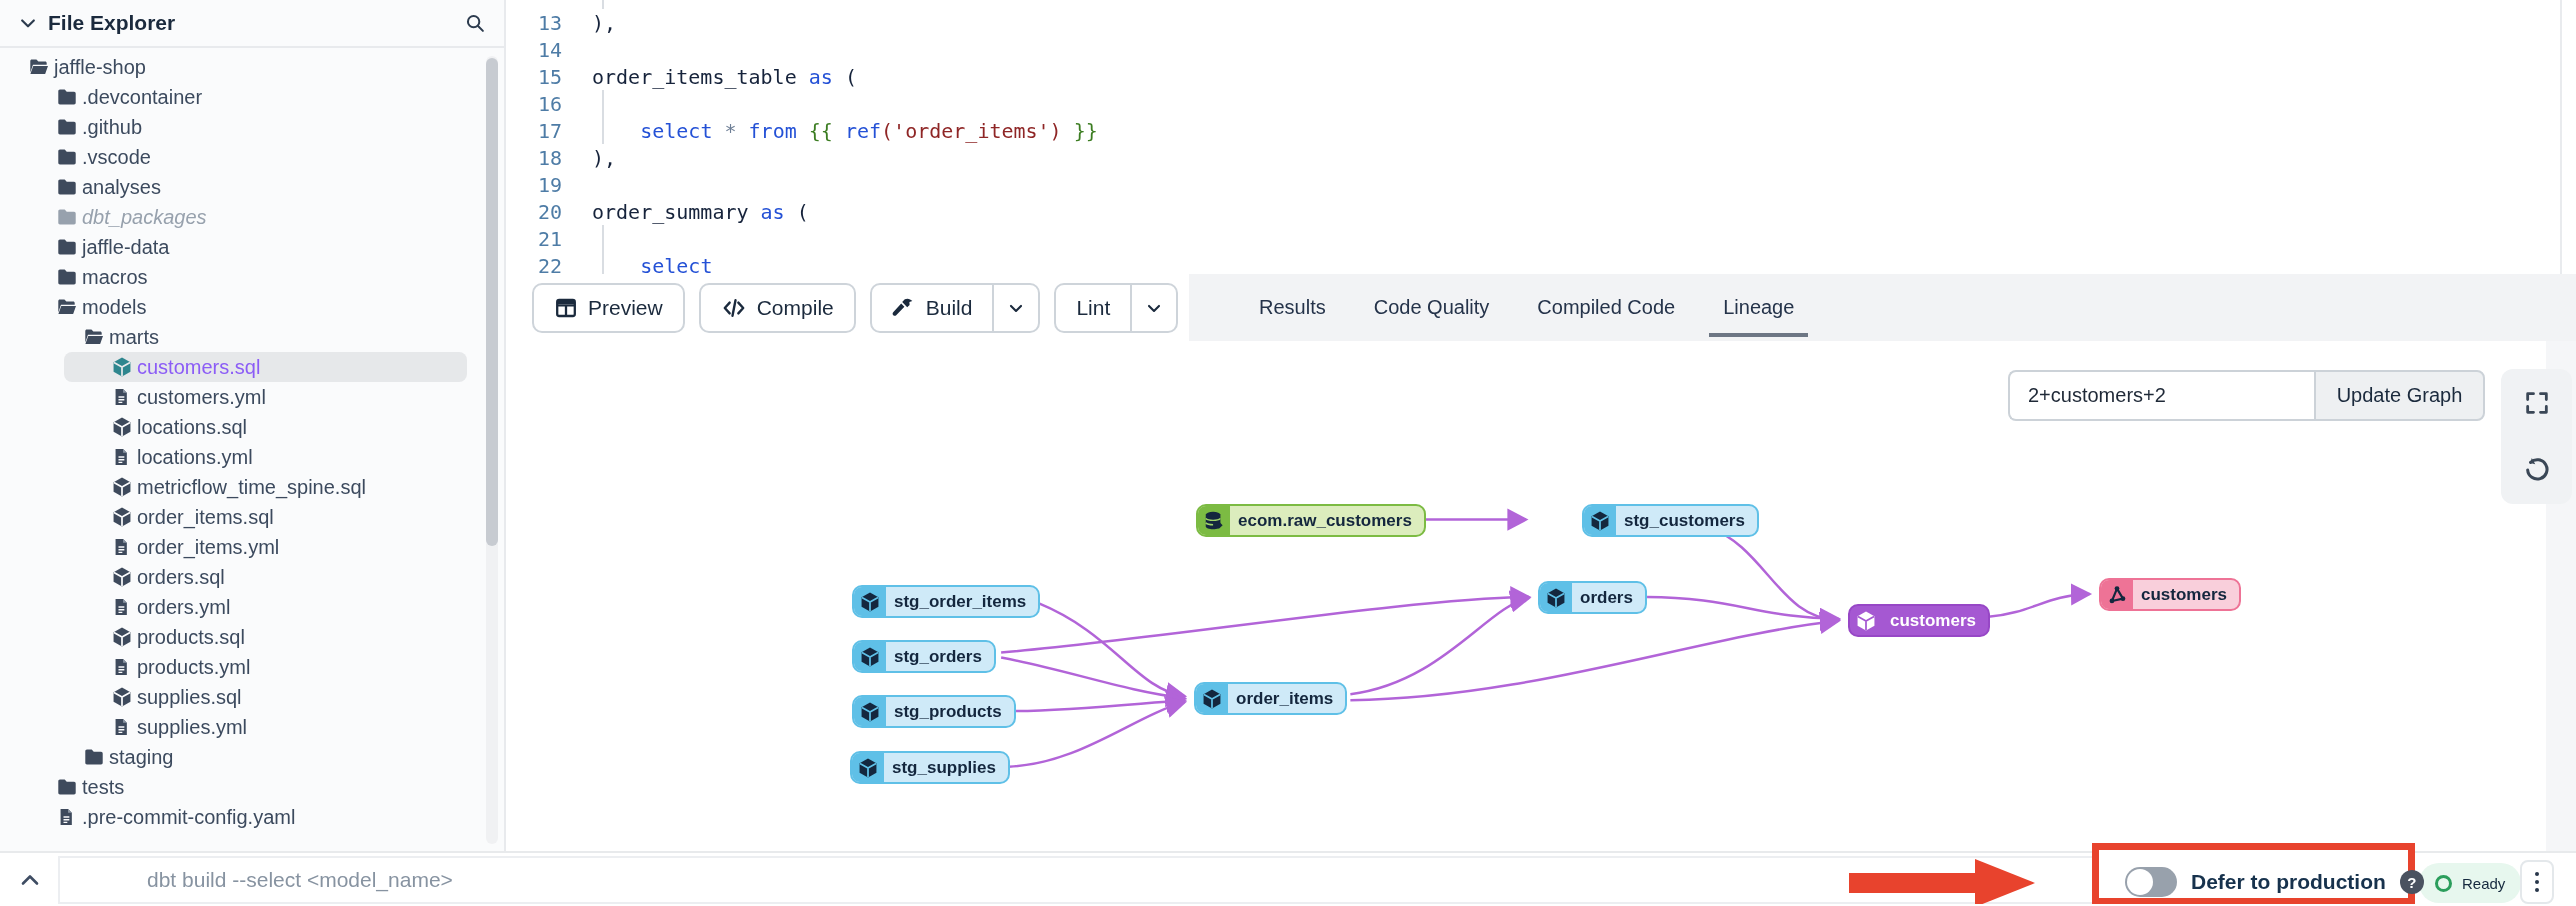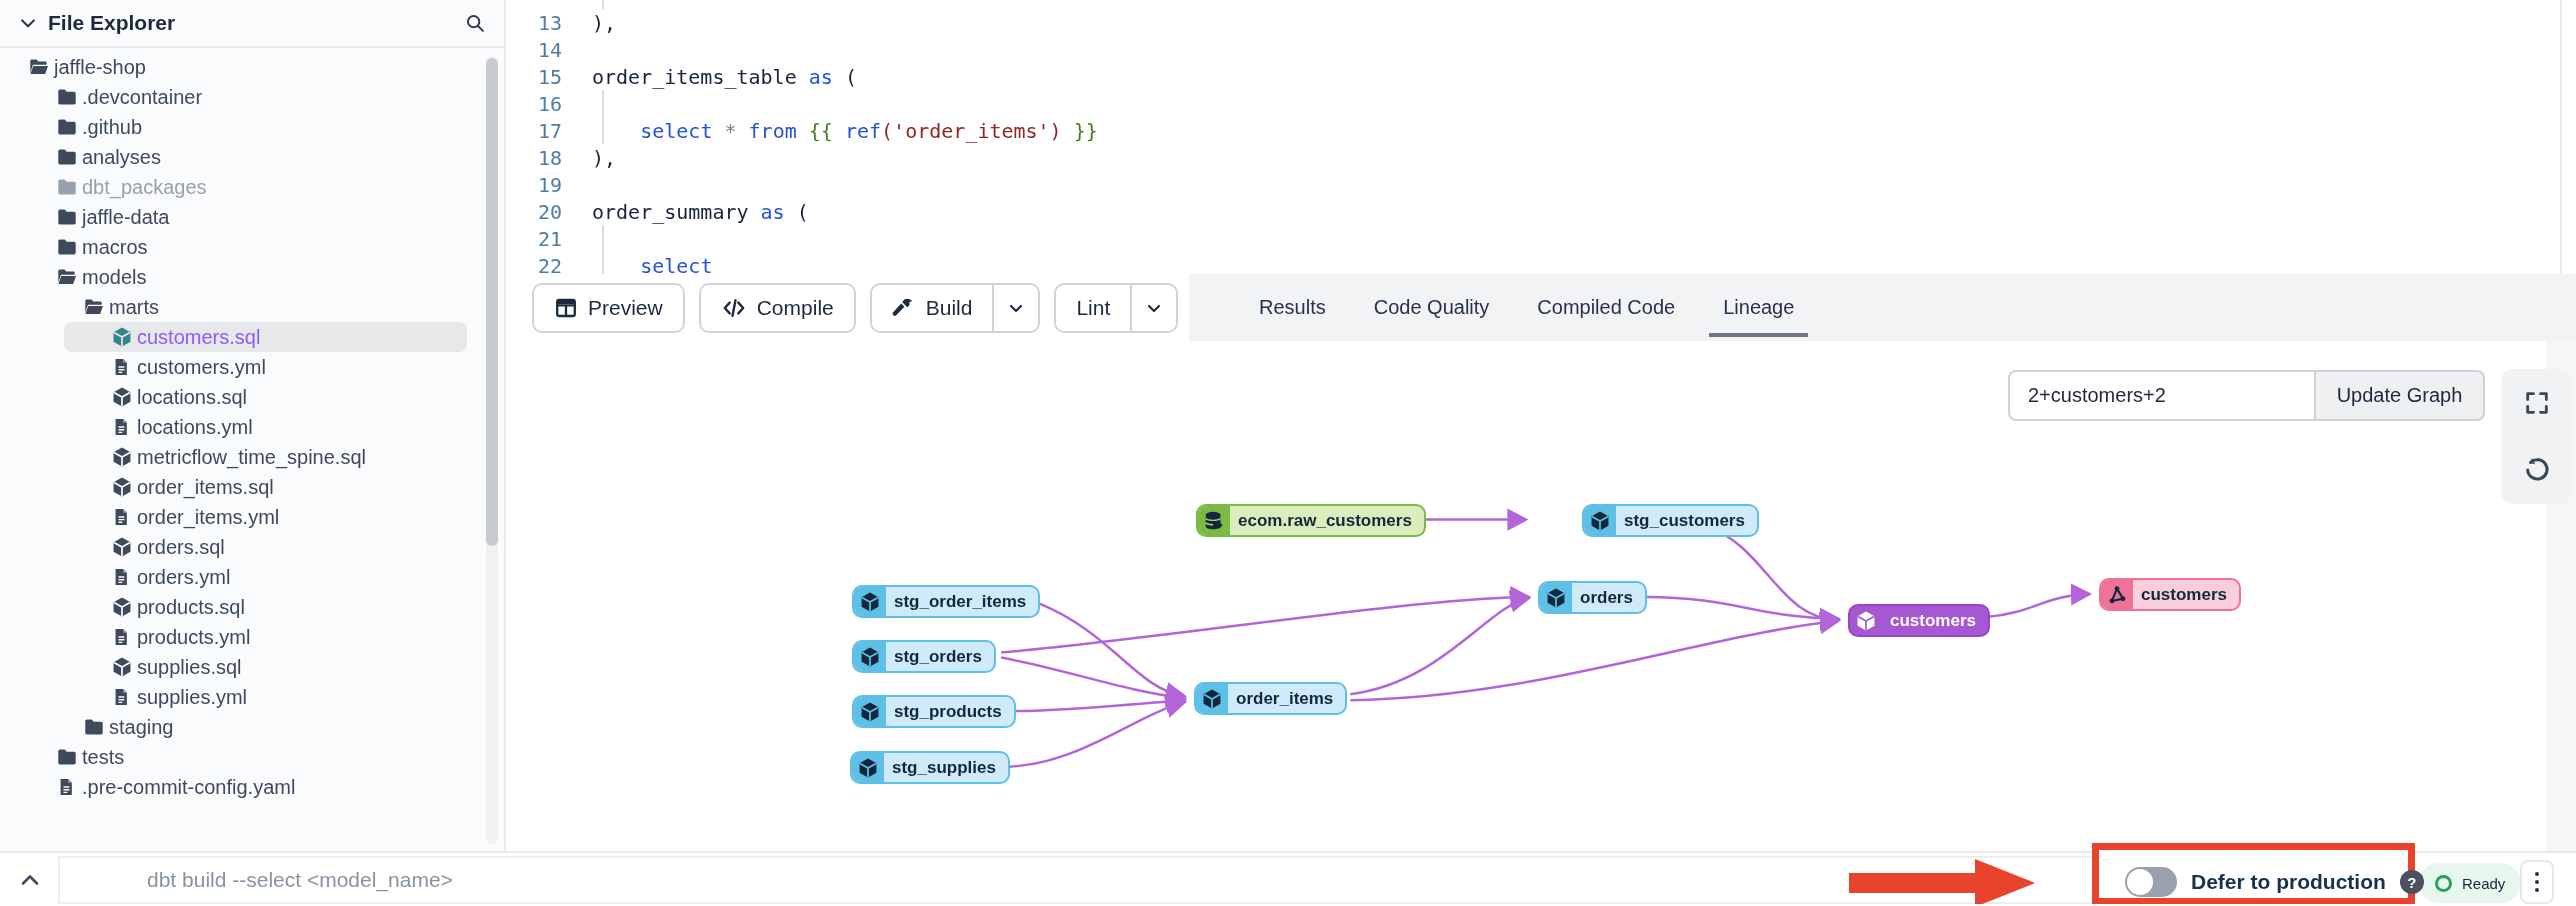--- a/index.html
+++ b/index.html
@@ -12,21 +12,21 @@
   .sidebar{position:absolute;left:0;top:0;width:506px;height:851px;background:#fafbfc;
            border-right:2px solid #e8eaed;box-sizing:border-box;overflow:hidden;}
   .fe-header{height:46px;display:flex;align-items:center;padding:0 18px;
              border-bottom:2px solid #e8eaed;background:#fafbfc;}
   .fe-title{font-size:21px;font-weight:bold;color:#1b2a3d;margin-left:10px;flex:1;}
   .tree{position:relative;padding-top:4px;}
   .trow{position:relative;height:30px;display:flex;align-items:center;}
   .trow .hl{position:absolute;left:64px;top:0;height:30px;width:403px;background:#e6e8ea;border-radius:8px;}
   .trow .ic{position:relative;width:26px;display:flex;align-items:center;z-index:1;}
   .trow .lb{position:relative;font-size:20px;color:#3c4a5e;z-index:1;white-space:nowrap;}
-  .trow.muted .lb{color:#97a1ad;}
+  .trow.muted .lb{color:#97a1ad;font-style:italic;}
   .trow.selected .lb{color:#8b5cf6;}
   .sb-track{position:absolute;right:6px;top:56px;width:12px;height:788px;background:#f0f1f3;border-radius:6px;}
   .sb-thumb{position:absolute;left:0;top:2px;width:12px;height:488px;background:#c7cbd1;border-radius:6px;}
 
   
   .editor{position:absolute;left:508px;top:0;width:2068px;height:274px;background:#fff;overflow:hidden;
           font-family:"DejaVu Sans Mono",monospace;font-size:20px;}
   .ed-scroll-line{position:absolute;right:14px;top:0;width:2px;height:274px;background:#e9ebee;}
   .code{position:absolute;left:0;top:9px;right:20px;}
   .topsliver{position:relative;height:9px;margin-top:-9px;}
@@ -139,20 +139,28 @@
           </span>
           <span class="lb">.devcontainer</span>
         </div>
         <div class="trow">
           <span class="ic" style="margin-left:56px">
             <svg width="22" height="22" viewBox="0 0 24 24">
               <path d="M2.5 5.5c0-1 .8-1.8 1.8-1.8h5.2l2.2 2.6h8c1 0 1.8.8 1.8 1.8v10.2c0 1-.8 1.8-1.8 1.8H4.3c-1 0-1.8-.8-1.8-1.8Z" fill="#3e4a5c"></path>
             </svg>
           </span>
           <span class="lb">.github</span>
+        </div>
+        <div class="trow">
+          <span class="ic" style="margin-left:56px">
+            <svg width="22" height="22" viewBox="0 0 24 24">
+              <path d="M2.5 5.5c0-1 .8-1.8 1.8-1.8h5.2l2.2 2.6h8c1 0 1.8.8 1.8 1.8v10.2c0 1-.8 1.8-1.8 1.8H4.3c-1 0-1.8-.8-1.8-1.8Z" fill="#3e4a5c"></path>
+            </svg>
+          </span>
+          <span class="lb">.vscode</span>
         </div>
         <div class="trow">
           <span class="ic" style="margin-left:56px">
             <svg width="22" height="22" viewBox="0 0 24 24">
               <path d="M2.5 5.5c0-1 .8-1.8 1.8-1.8h5.2l2.2 2.6h8c1 0 1.8.8 1.8 1.8v10.2c0 1-.8 1.8-1.8 1.8H4.3c-1 0-1.8-.8-1.8-1.8Z" fill="#3e4a5c"></path>
             </svg>
           </span>
           <span class="lb">analyses</span>
         </div>
         <div class="trow muted">

